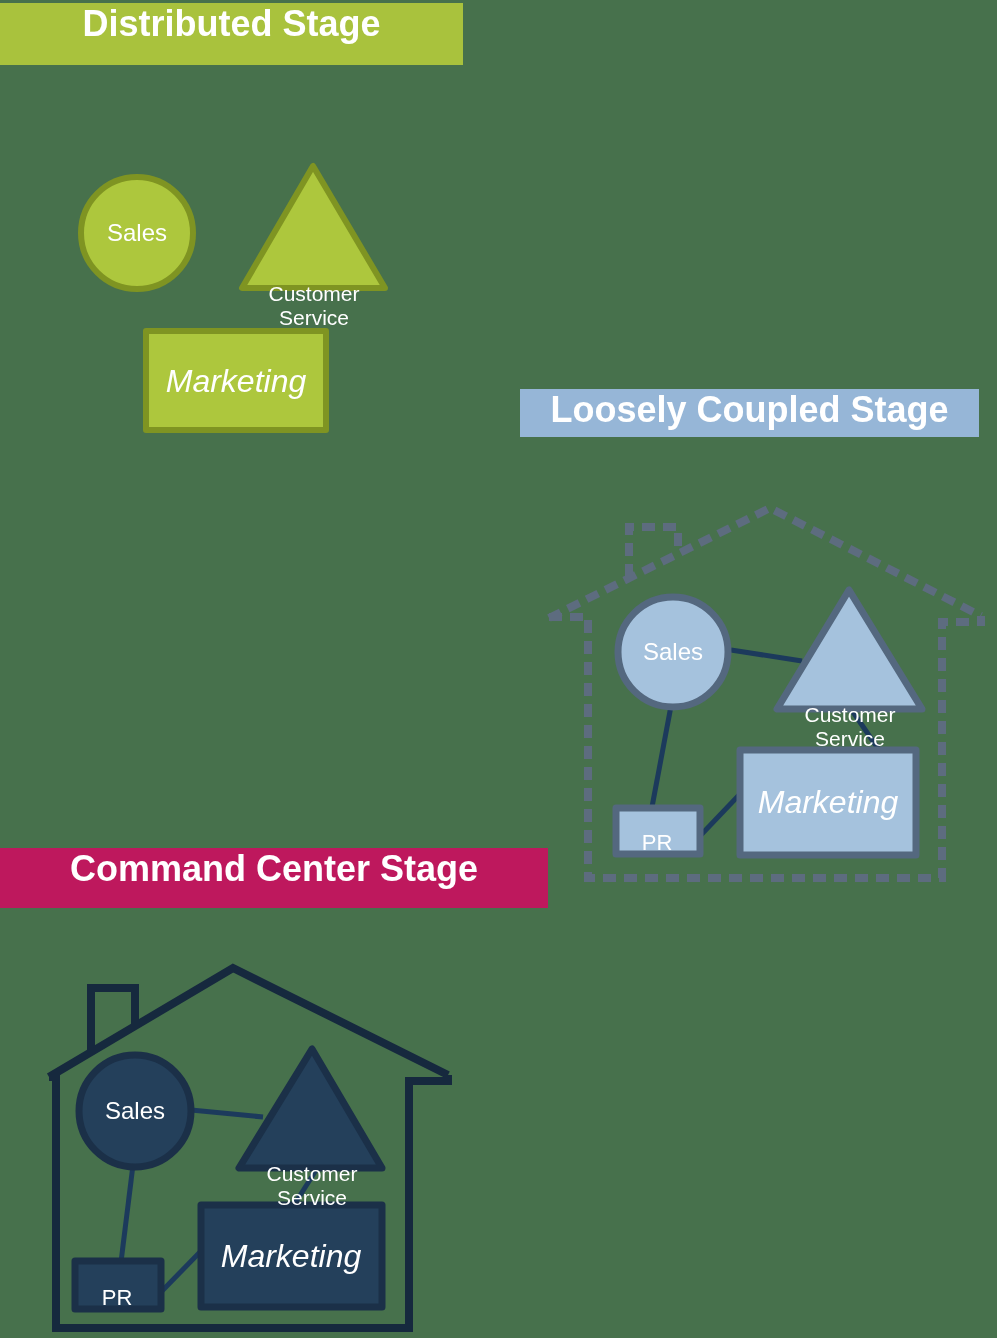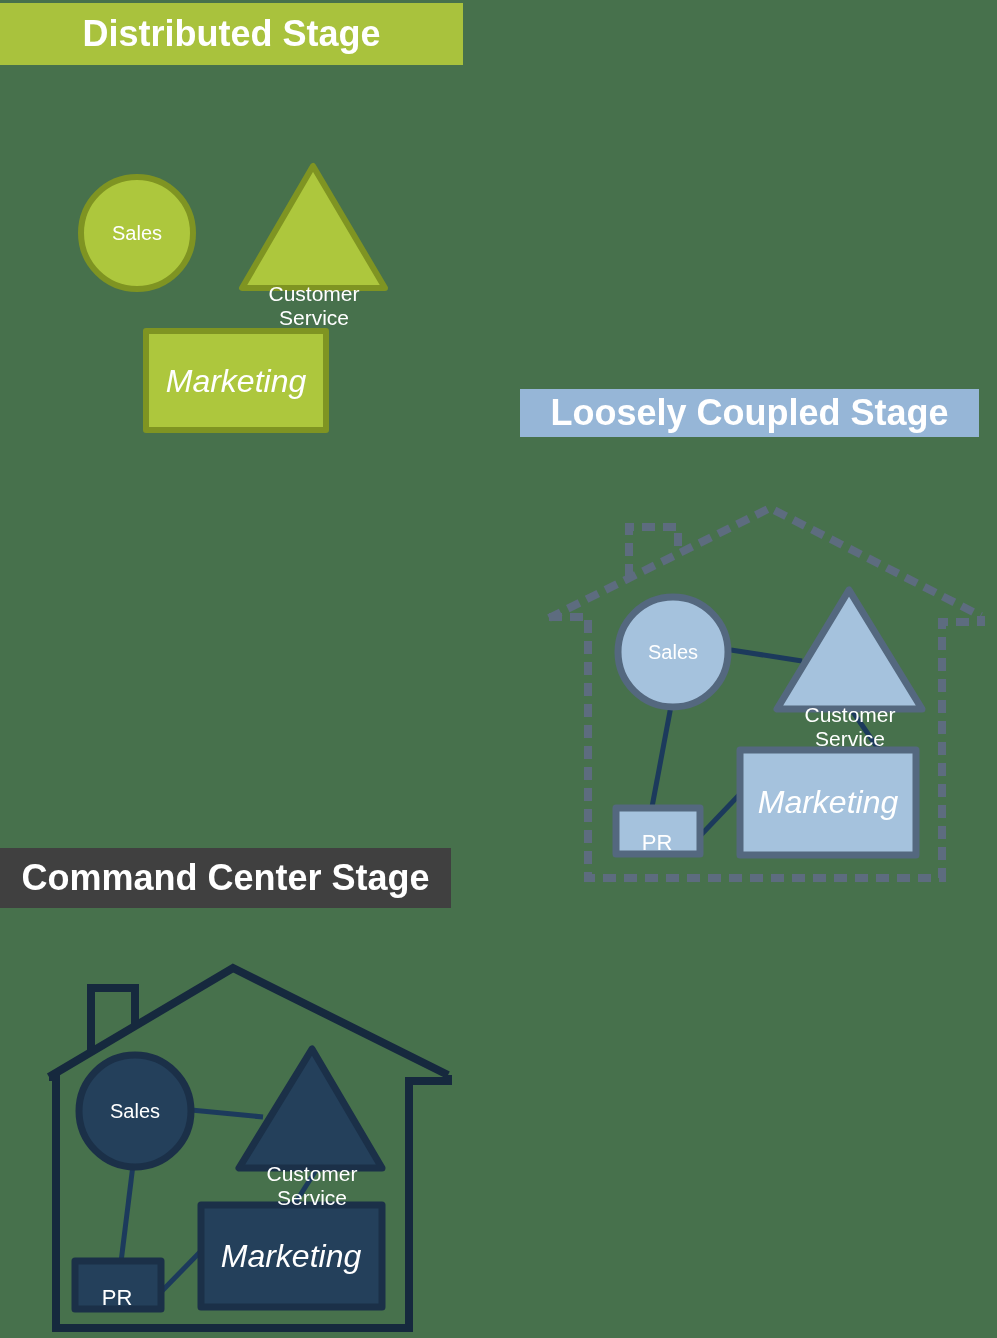--- a/index.html
+++ b/index.html
@@ -15,21 +15,20 @@
     font-family: "Liberation Sans", sans-serif;
   }
   .scene-svg {
     position: absolute;
     left: 0;
     top: 0;
   }
   .banner {
     position: absolute;
     display: flex;
-    align-items: center;
     justify-content: center;
     color: #ffffff;
     font-weight: bold;
     font-size: 36px;
     letter-spacing: 0;
     white-space: nowrap;
   }
   #banner-distributed {
     left: 0px;
     top: 3px;
@@ -40,33 +39,33 @@
   #banner-loosely {
     left: 520px;
     top: 389px;
     width: 459px;
     height: 48px;
     background: #96B6D7;
   }
   #banner-command {
     left: 0px;
     top: 848px;
-    width: 451px;
+    width: 548px;
     height: 60px;
-    background: #404040;
+    background: #be185d;
   }
   .shape-label {
     position: absolute;
     transform: translate(-50%, -50%);
     color: #ffffff;
     text-align: center;
     line-height: 1.15;
     pointer-events: none;
   }
-  .lbl-sales     { font-size: 20px; }
+  .lbl-sales     { font-size: 24px; }
   .lbl-cs        { font-size: 21px; width: 122px; margin-top: 46px; }
   .lbl-marketing { font-size: 32px; font-style: italic; }
   .lbl-pr        { font-size: 22px; margin-top: 12px; }
 </style>
 </head>
 <body>
 
 <div class="banner" id="banner-distributed">
   <span>Distributed Stage</span>
 </div>

